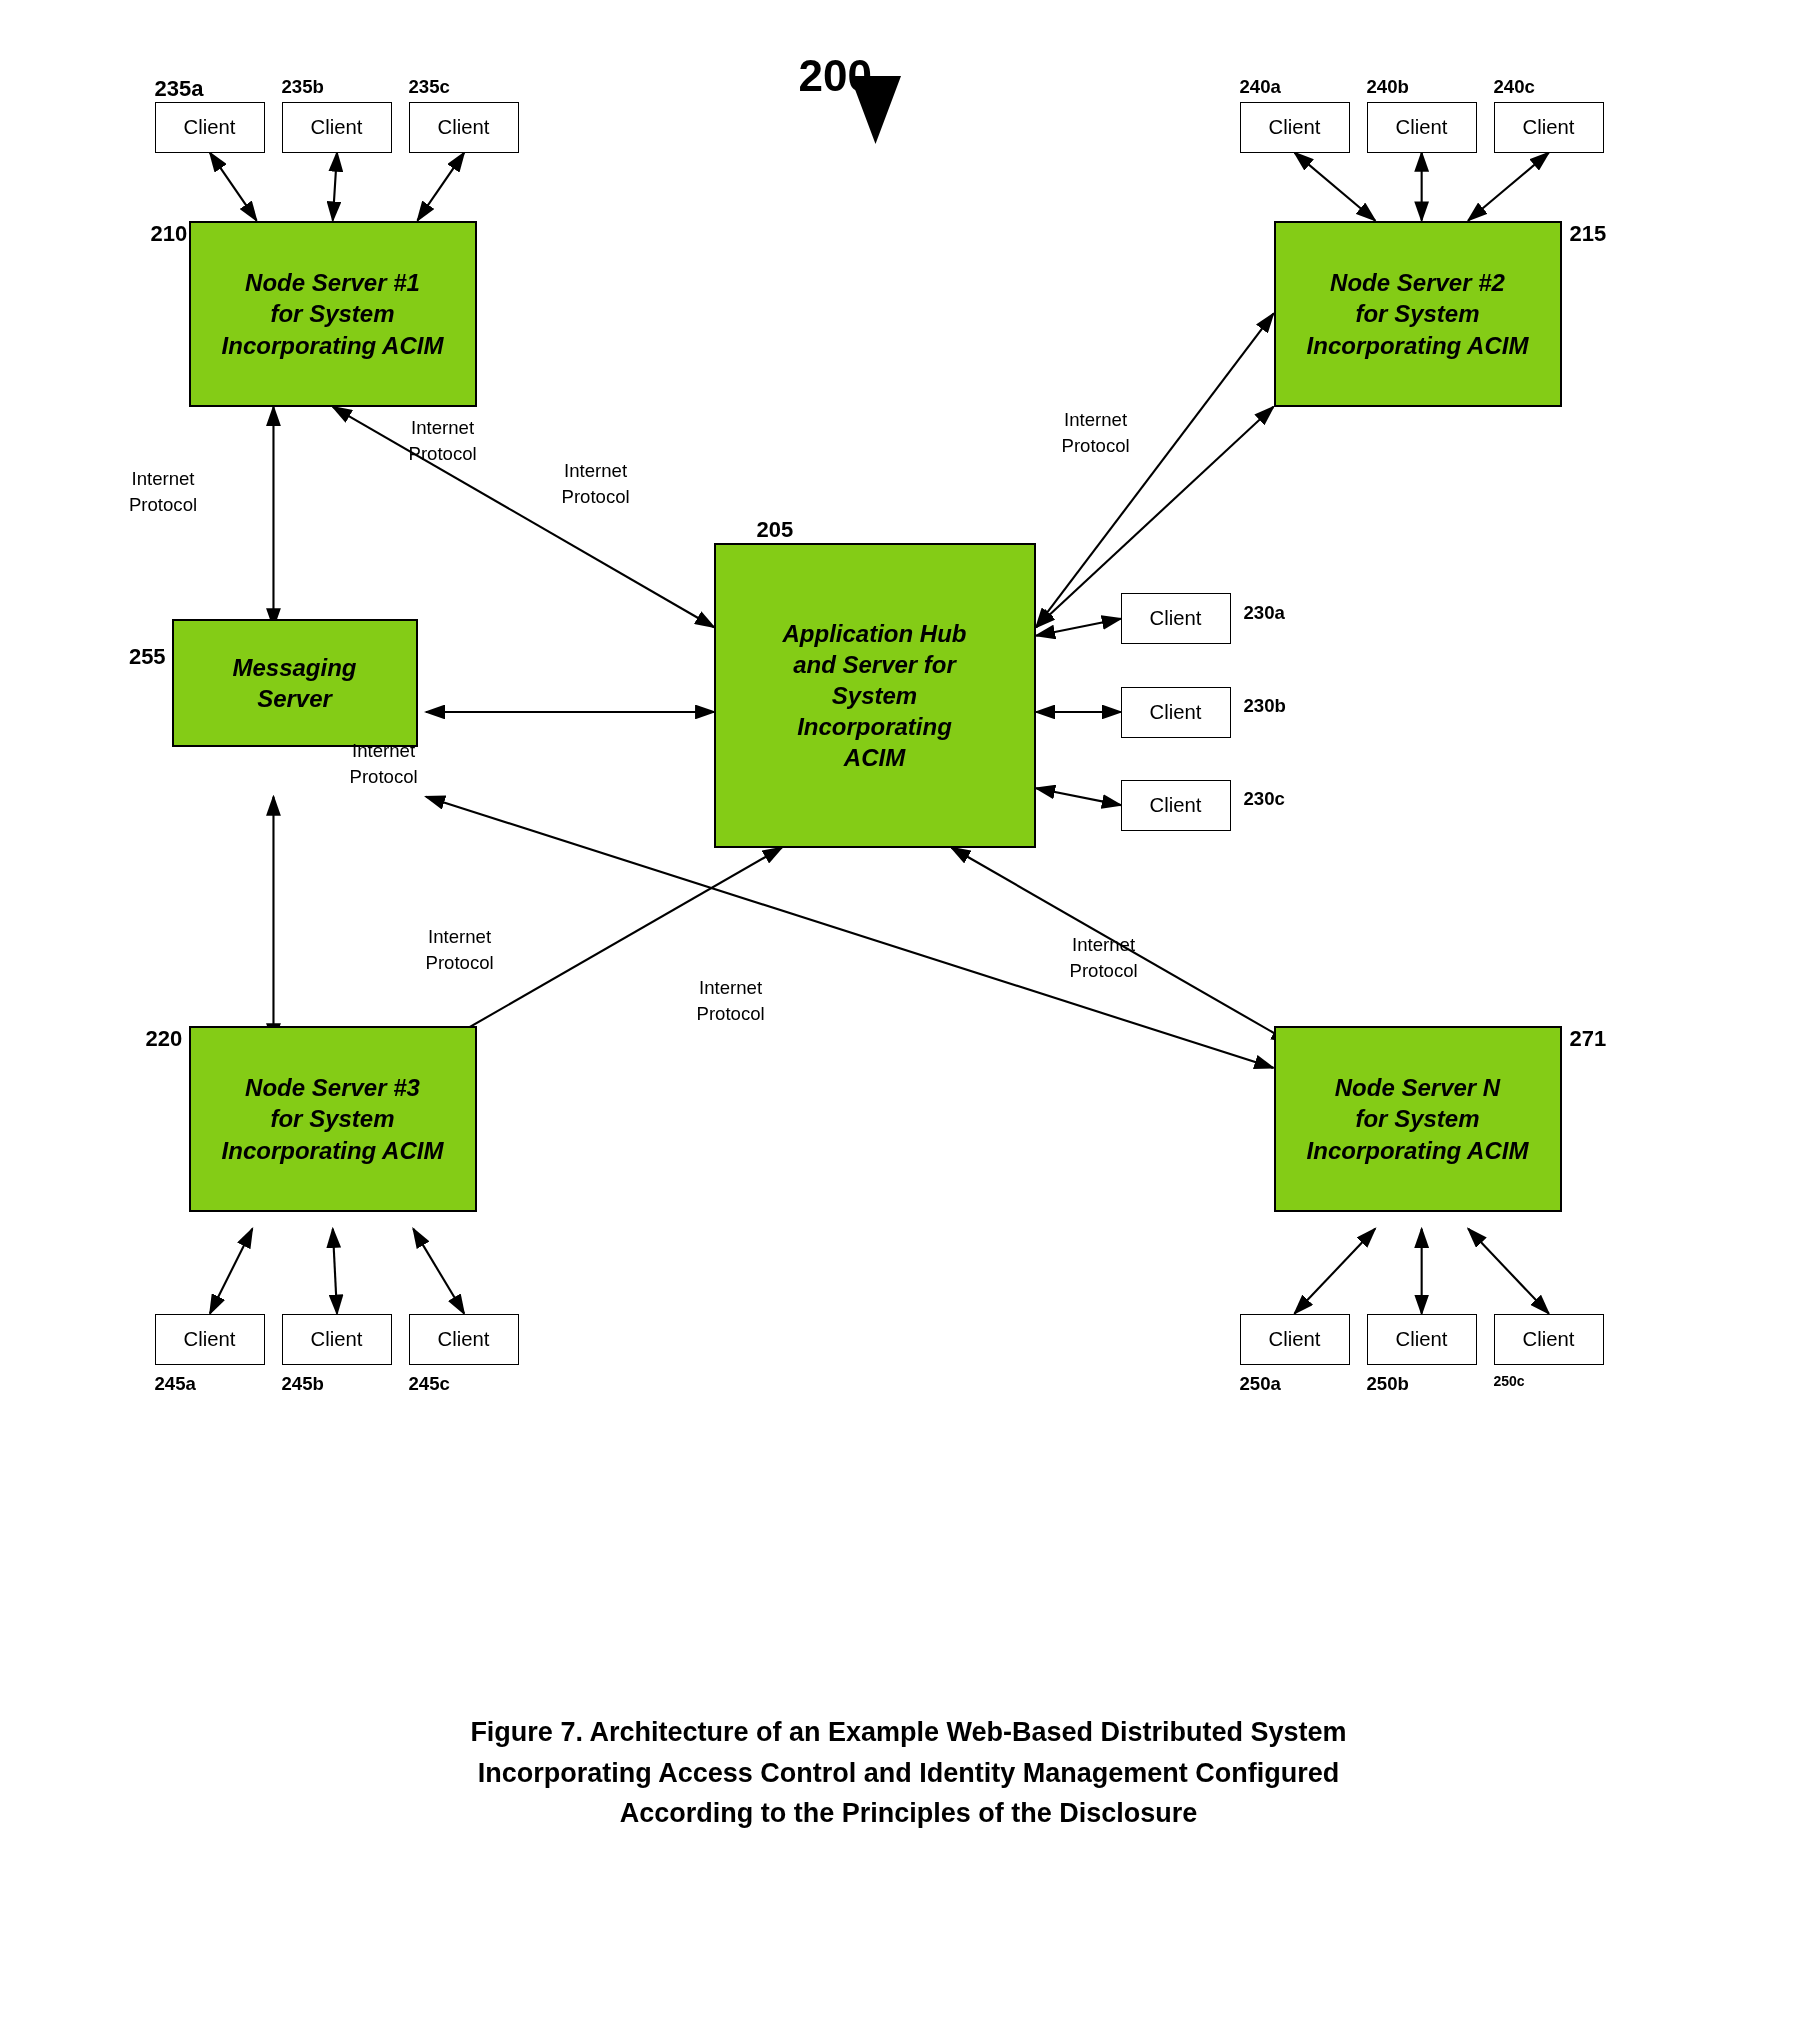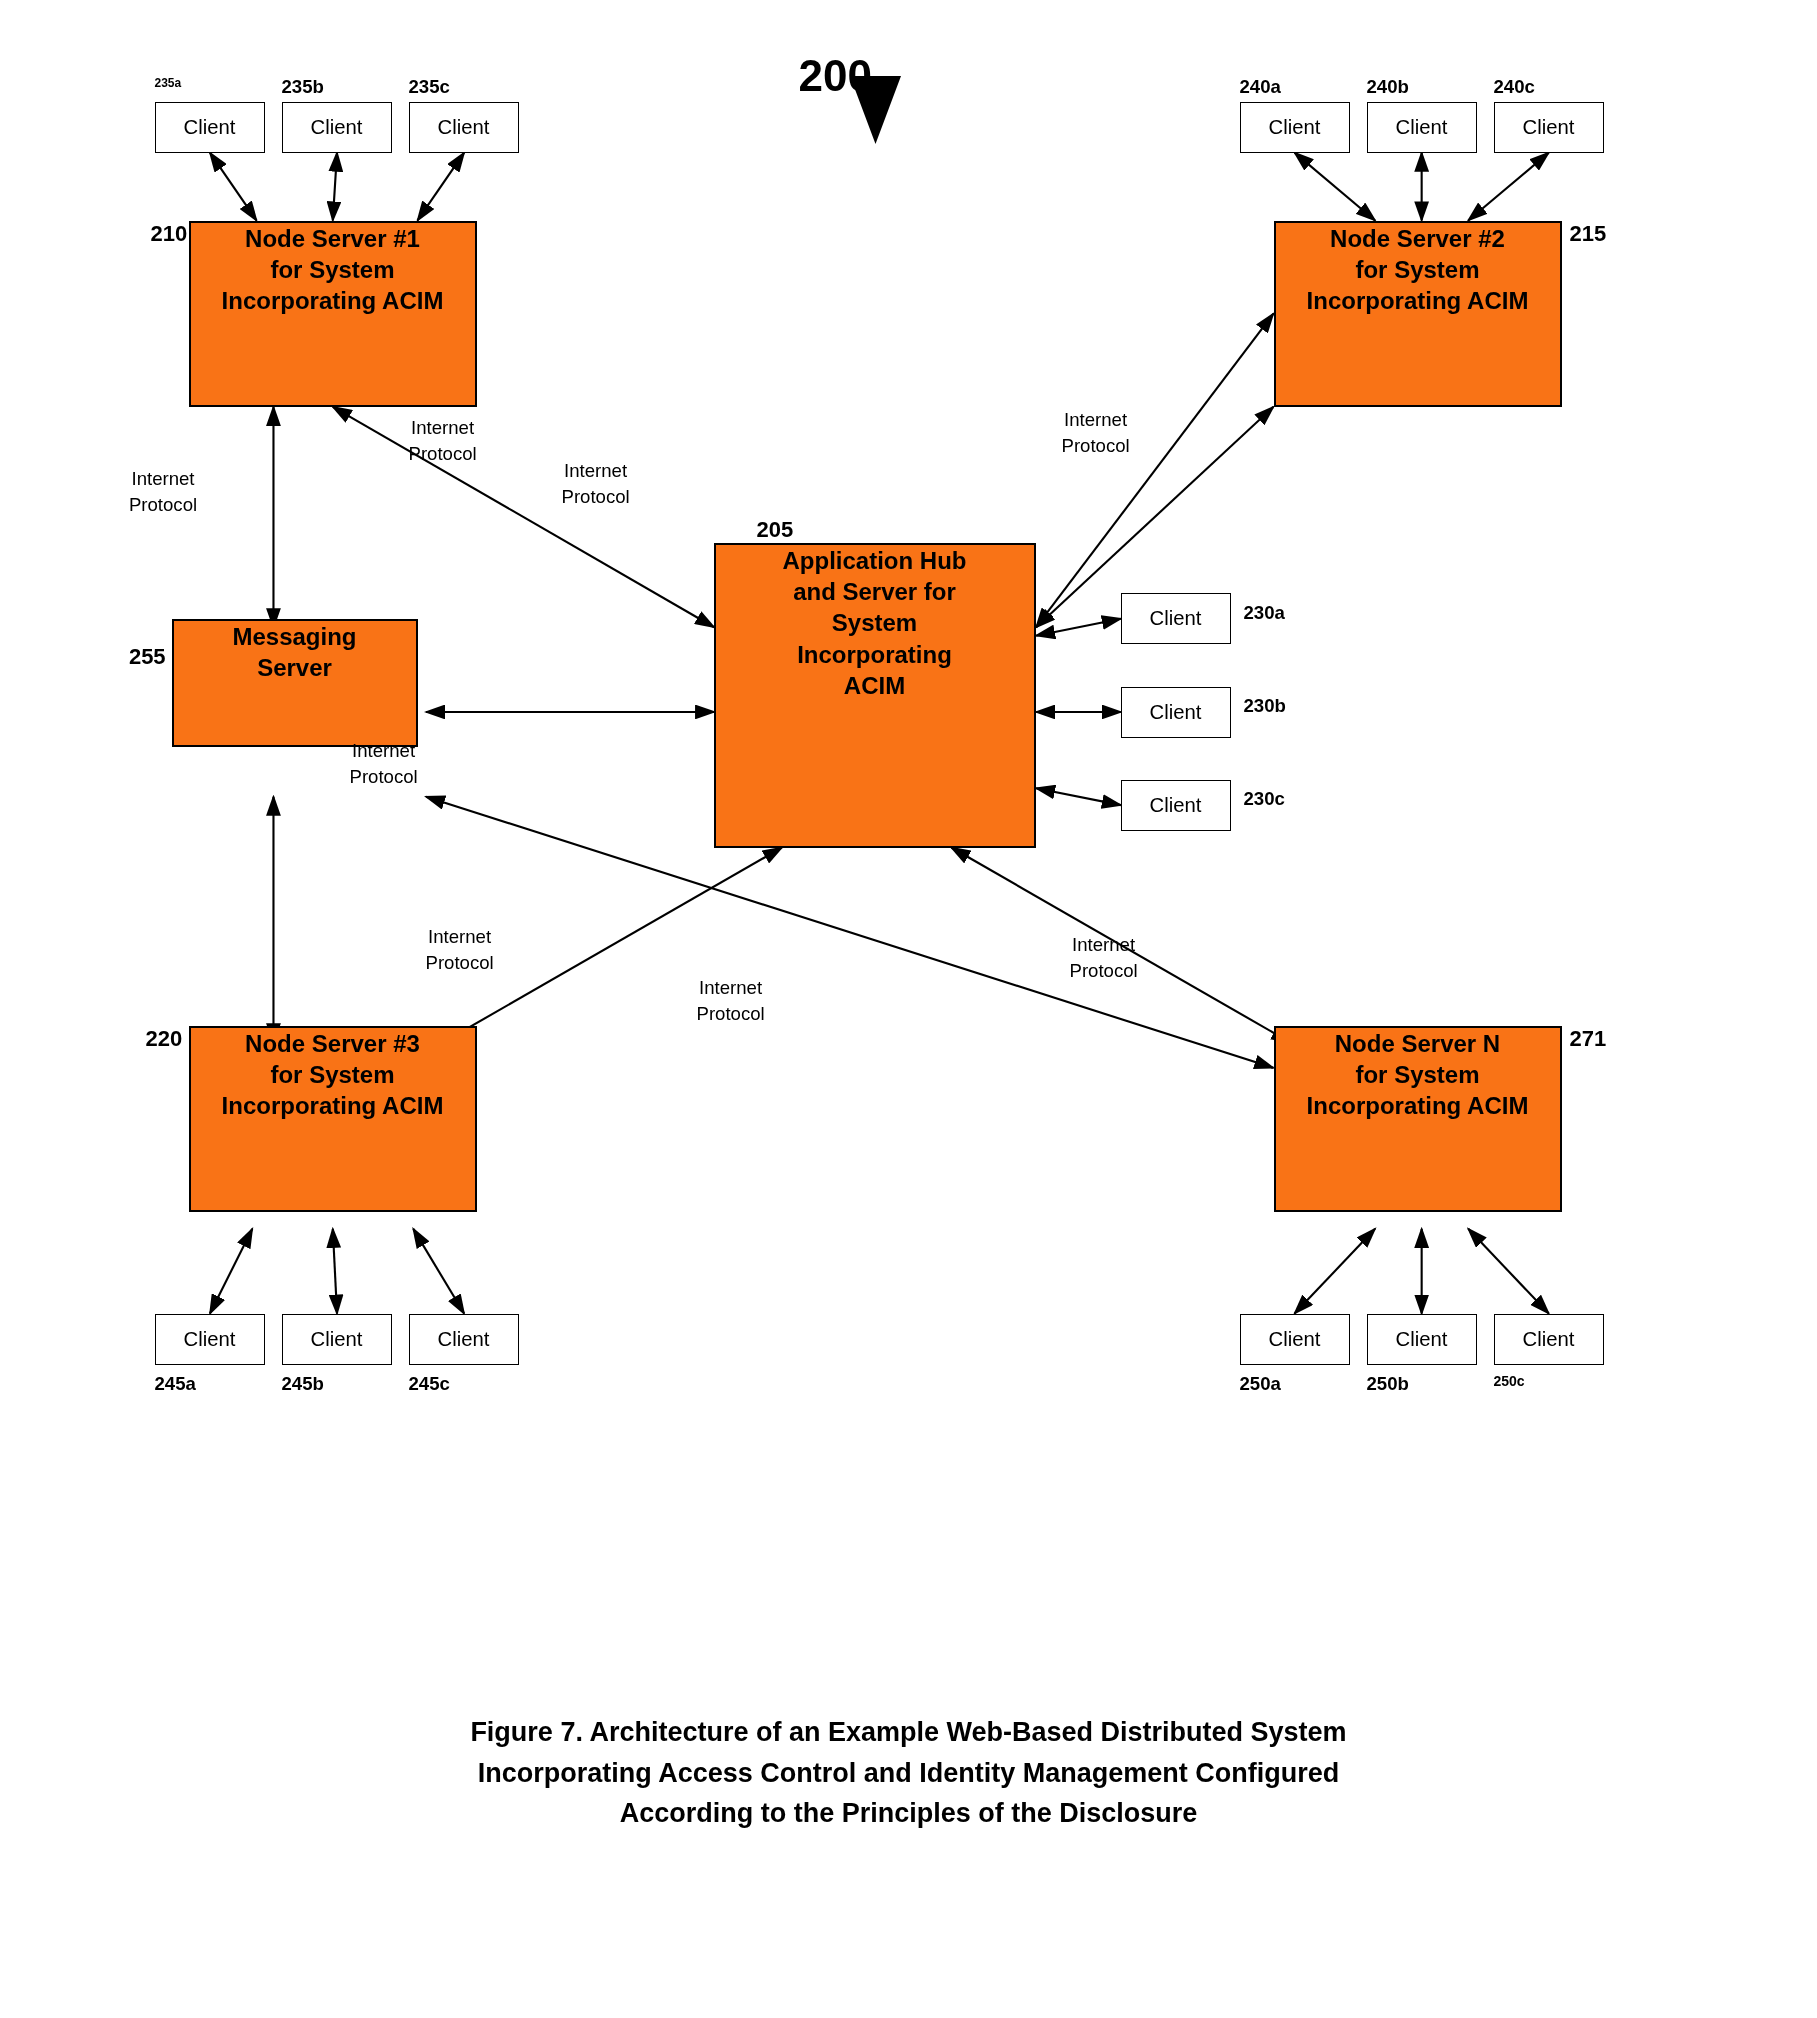--- a/index.html
+++ b/index.html
@@ -16,27 +16,29 @@
 
     .diagram-container {
       position: relative;
       width: 1610px;
       height: 1610px;
     }
 
     .box {
       position: absolute;
       border: 2.5px solid #000;
-      background: #f97316;
+      background: #84cc16;
       display: flex;
+      align-items: center;
       justify-content: center;
       text-align: center;
       font-weight: bold;
       font-size: 24px;
       line-height: 1.3;
+      font-style: italic;
     }
 
     .box-small {
       position: absolute;
       border: 1.7px solid #000;
       background: #fff;
       display: flex;
       align-items: center;
       justify-content: center;
       text-align: center;
@@ -165,21 +167,21 @@
     <span><b>Node Server #3<br>for System<br>Incorporating ACIM</b></span>
   </div>
   <div class="label" style="left:42px;top:975px;"><b>220</b></div>
 
   <div class="box" style="left:1170px;top:975px;width:288px;height:186px;">
     <span><b>Node Server N<br>for System<br>Incorporating ACIM</b></span>
   </div>
   <div class="label" style="left:1466px;top:975px;"><b>271</b></div>
 
   <div class="box-small" style="left:51px;top:51px;">Client</div>
-  <div class="label" style="left:51px;top:25.4px;font-size:12px;">235a</div>
+  <div class="label" style="left:51px;top:25.4px;font-size:22px;">235a</div>
   <div class="box-small" style="left:178px;top:51px;">Client</div>
   <div class="label" style="left:178px;top:25.4px;font-size:18.6px;">235b</div>
   <div class="box-small" style="left:305px;top:51px;">Client</div>
   <div class="label" style="left:305px;top:25.4px;font-size:18.6px;">235c</div>
 
   <div class="box-small" style="left:1136px;top:51px;">Client</div>
   <div class="label" style="left:1136px;top:25.4px;font-size:18.6px;">240a</div>
   <div class="box-small" style="left:1263px;top:51px;">Client</div>
   <div class="label" style="left:1263px;top:25.4px;font-size:18.6px;">240b</div>
   <div class="box-small" style="left:1390px;top:51px;">Client</div>

